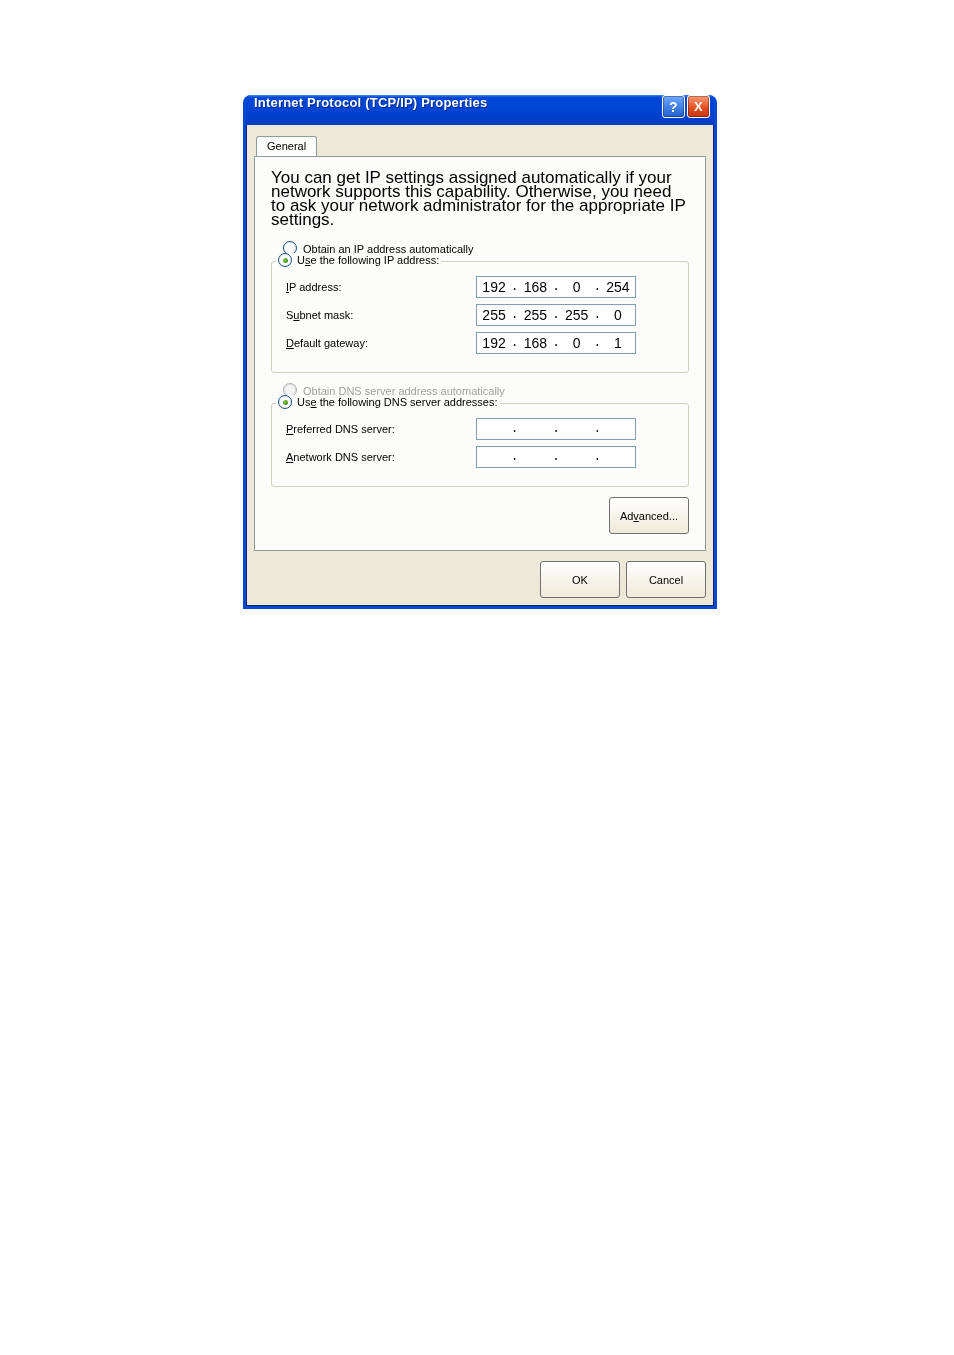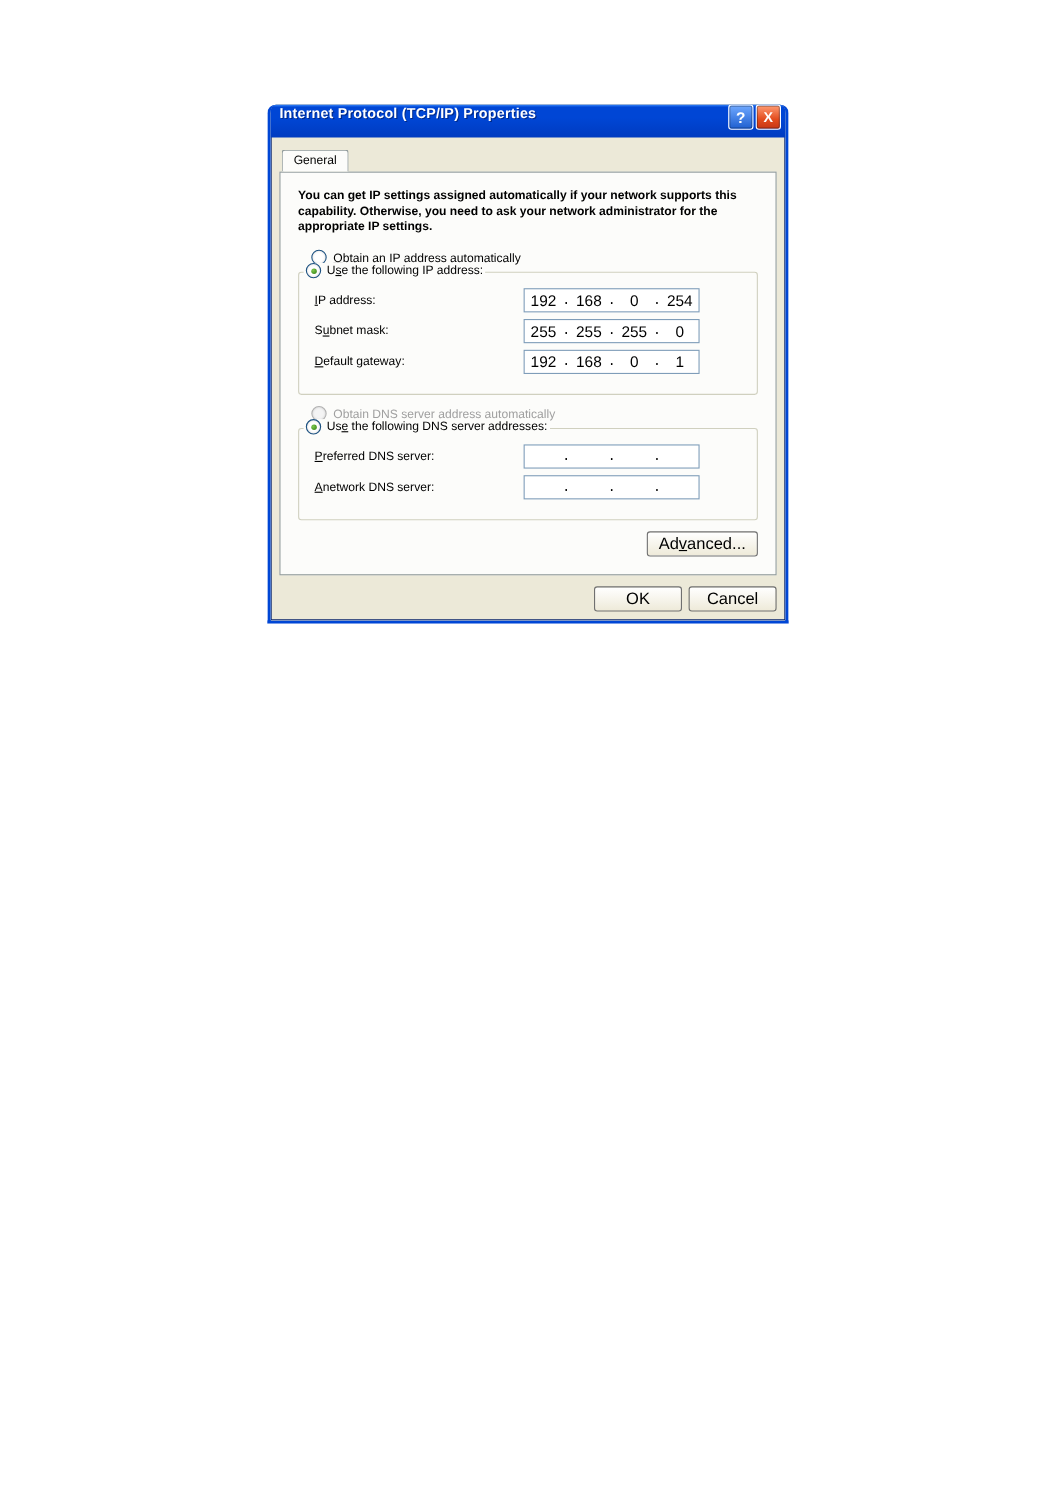--- a/index.html
+++ b/index.html
@@ -88,25 +88,24 @@
     z-index: 2;
   }
   .tabpage {
     background: #fcfcfa;
     border: 1px solid #919b9c;
     padding: 14px 16px 16px 16px;
     position: relative;
     margin-top: -1px;
   }
   .description {
-    font-size: 11px;
+    font-size: 17px;
     line-height: 14px;
     margin-bottom: 14px;
     color: #000;
-    font-weight: bold;
   }
 
   .radio-row {
     display: flex;
     align-items: flex-end;
     margin: 4px 0 6px 12px;
     font-size: 11px;
   }
   .radio-outer {
     width: 12px;
@@ -184,25 +183,25 @@
   }
   .ip-input .dot-sep {
     color: #000;
     padding: 0 0px;
   }
 
   .under { text-decoration: underline; }
 
   .btn {
     min-width: 80px;
-    height: 23px;
+    height: 37px;
     background: linear-gradient(to bottom, #ffffff, #eeead9);
     border: 1px solid #707070;
     border-radius: 3px;
-    font-size: 15px;
+    font-size: 11px;
     font-family: Tahoma, Arial, sans-serif;
     cursor: default;
     padding: 0 10px;
   }
   .btn-row-right {
     display: flex;
     justify-content: flex-end;
     gap: 6px;
     margin-top: 10px;
   }

